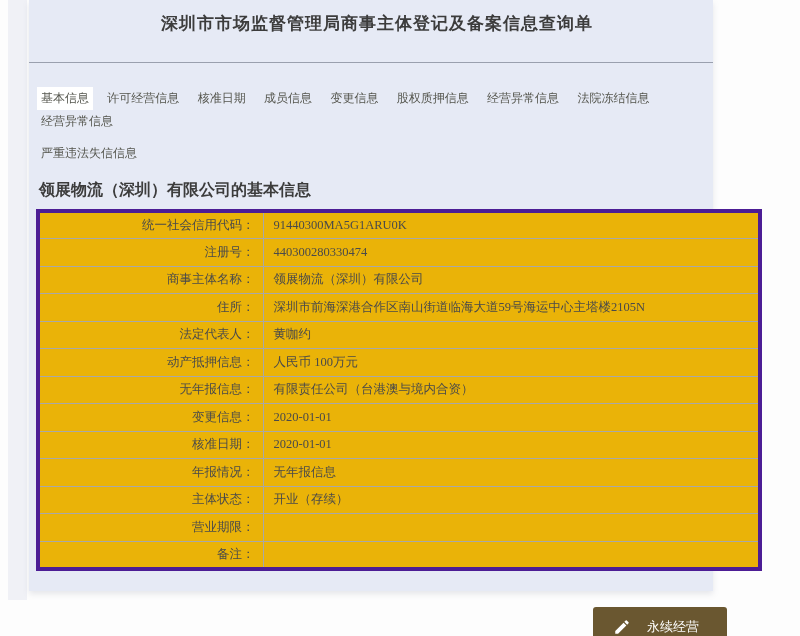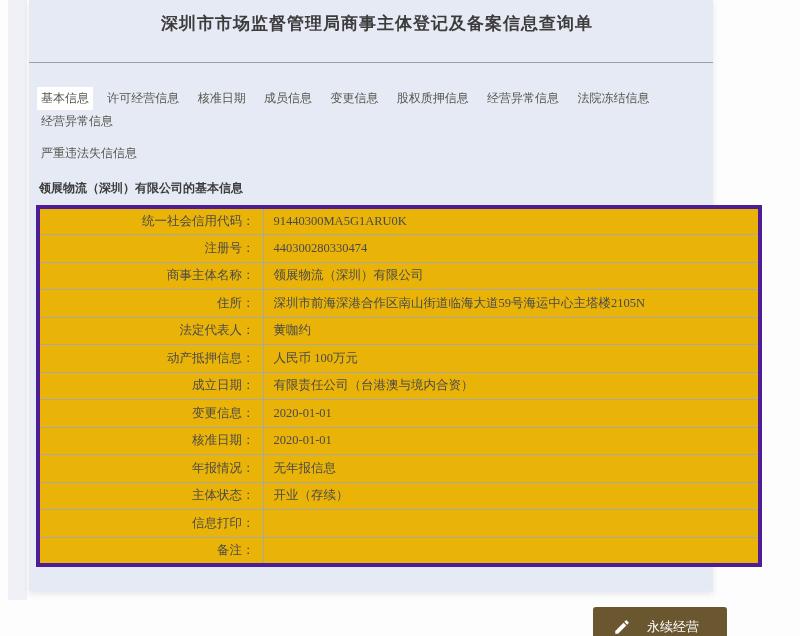--- a/index.html
+++ b/index.html
@@ -36,21 +36,21 @@
     font-size: 12px; color: #55564e;
   }
   .tabs-row { margin-bottom: 9px; }
   .tab {
     display: inline-block; margin-right: 7px; padding: 3px 4px;
     cursor: pointer; white-space: nowrap; color: #55564e;
   }
   .tab.active { background: #ffffff; }
   .section-heading {
     margin-top: 15px; padding-left: 10px;
-    font-size: 12px; font-weight: bold; color: #3c3c3c;
+    font-size: 16px; font-weight: bold; color: #3c3c3c;
   }
   .info-table {
     margin: 8px 7px 0 7px;
     width: 726px;
     border-collapse: collapse;
     background: #eab308;
     table-layout: fixed;
     font-family: "Liberation Serif", "DejaVu Serif", serif;
     font-size: 12.5px; color: #4a4a4a;
     border: 4px solid #4c1d95;
@@ -130,41 +130,41 @@
         </tr>
         <tr>
           <td class="label-cell">法定代表人：</td>
           <td class="value-cell">黄咖约</td>
         </tr>
         <tr>
           <td class="label-cell">动产抵押信息：</td>
           <td class="value-cell">人民币 100万元</td>
         </tr>
         <tr>
-          <td class="label-cell">成立日期：</td>
+          <td class="label-cell">无年报信息：</td>
           <td class="value-cell">有限责任公司（台港澳与境内合资）</td>
         </tr>
         <tr>
           <td class="label-cell">变更信息：</td>
           <td class="value-cell">2020-01-01</td>
         </tr>
         <tr>
           <td class="label-cell">核准日期：</td>
           <td class="value-cell">2020-01-01</td>
         </tr>
         <tr>
           <td class="label-cell">年报情况：</td>
           <td class="value-cell">无年报信息</td>
         </tr>
         <tr>
           <td class="label-cell">主体状态：</td>
           <td class="value-cell">开业（存续）</td>
         </tr>
         <tr>
-          <td class="label-cell">信息打印：</td>
+          <td class="label-cell">营业期限：</td>
           <td class="value-cell"></td>
         </tr>
         <tr>
           <td class="label-cell">备注：</td>
           <td class="value-cell"></td>
         </tr>
       </tbody>
     </table>
   </div>
 

